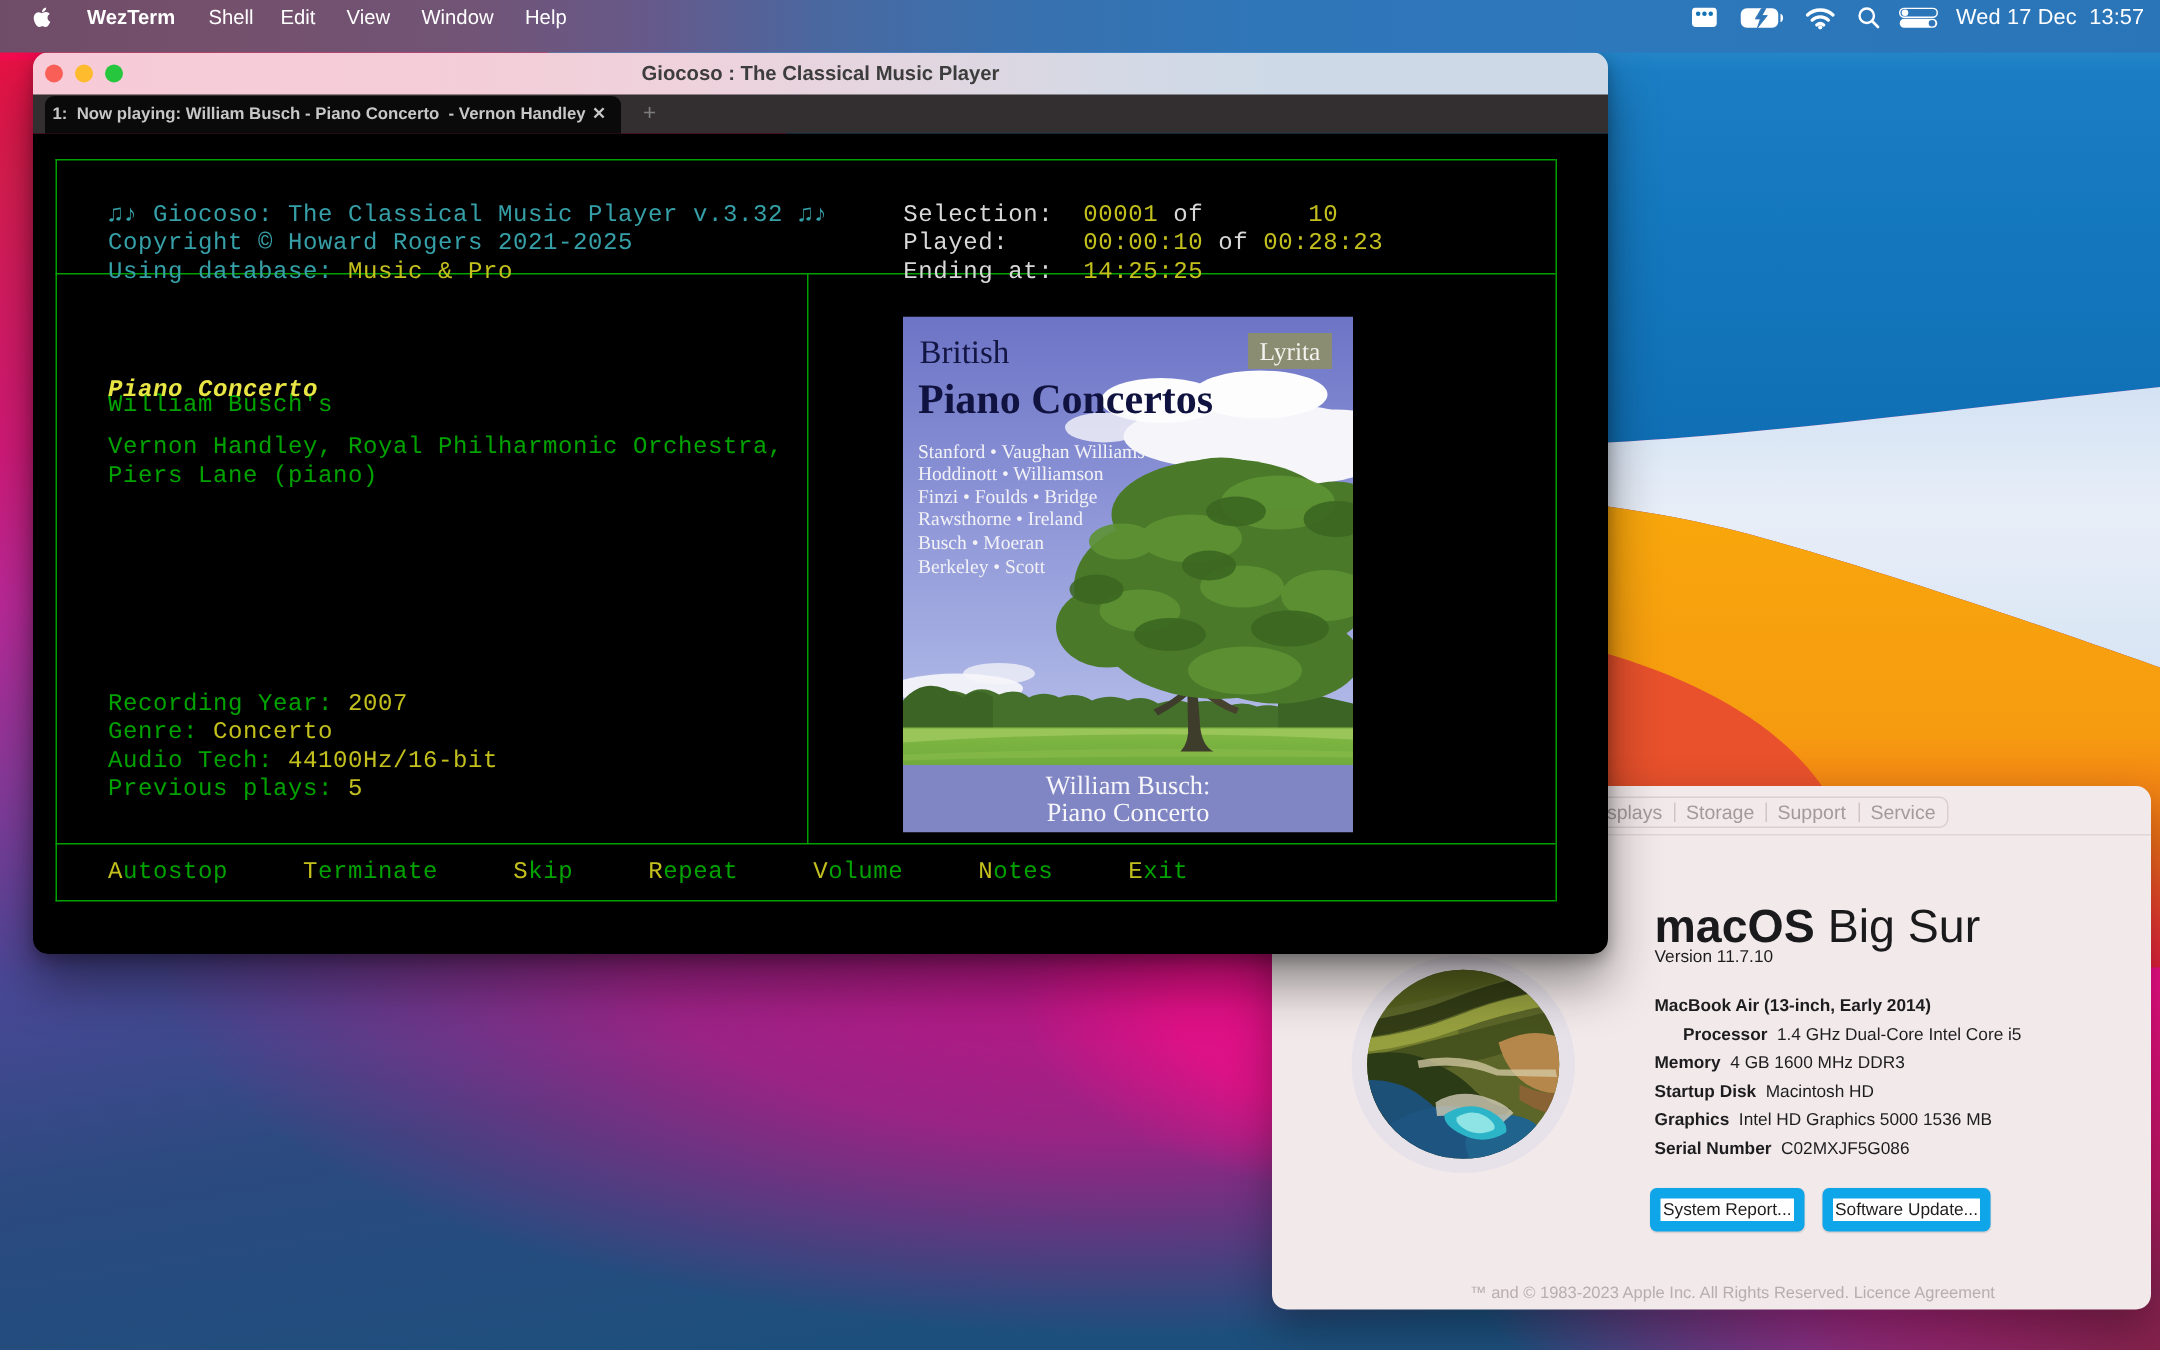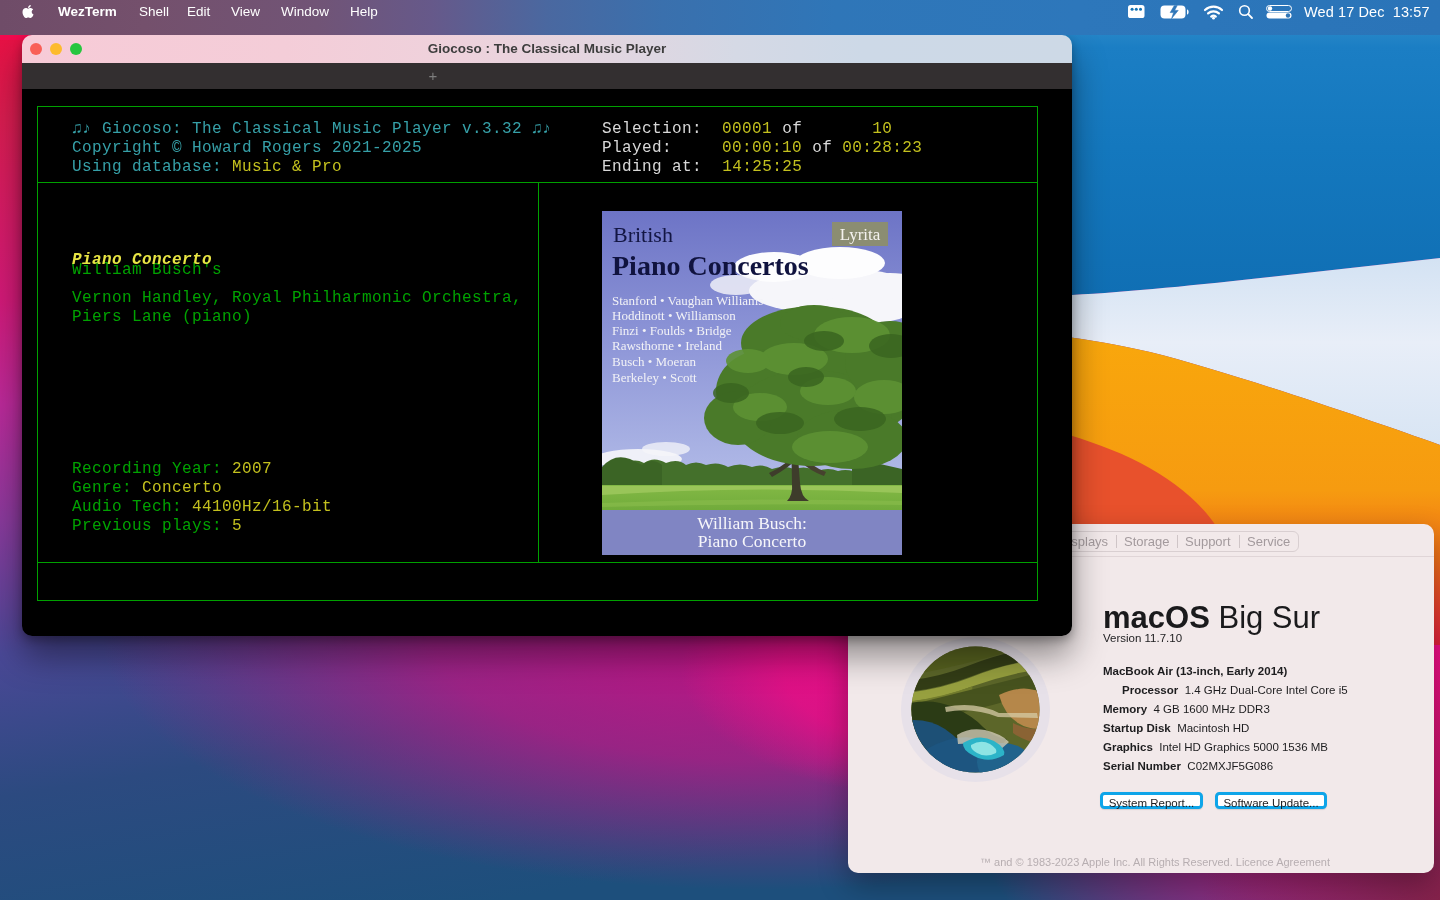--- a/index.html
+++ b/index.html
@@ -40,21 +40,21 @@
   
   #about{position:absolute;left:848px;top:524px;width:586px;height:349px;background:#f2e9ea;border-radius:10px;
     box-shadow:0 12px 30px rgba(0,0,0,.32);z-index:10;color:#1d1d1f;}
   #about .toolbar{position:absolute;left:0;top:0;width:100%;height:33px;border-bottom:1px solid #e0d5d7;}
   .tbitem{position:absolute;top:10px;font-size:13px;color:#a39a9d;}
   .tbsep{position:absolute;top:11px;width:1px;height:13px;background:#cfc5c7;}
   .aline{position:absolute;left:255px;font-size:11.5px;line-height:14px;white-space:nowrap;color:#1d1d1f;}
   .aline b{font-weight:bold;}
   #bigsur-title{position:absolute;left:255px;top:79px;font-size:31px;line-height:30px;color:#1a1a1c;}
   #bigsur-title b{font-weight:bold;}
-  .btn{position:absolute;height:17px;background:#fff;border:3px solid #0ea5e9;border-radius:4.5px;font-size:11.5px;color:#1d1d1f;line-height:16px;text-align:center;box-shadow:0 0.5px 1px rgba(0,0,0,.12);}
+  .btn{position:absolute;height:29px;background:#fff;border:7px solid #0ea5e9;border-radius:4.5px;font-size:11.5px;color:#1d1d1f;line-height:16px;text-align:center;box-shadow:0 0.5px 1px rgba(0,0,0,.12);}
   #copyright{position:absolute;left:0;width:100%;text-align:center;font-size:11px;color:#b7aeb1;padding-left:28px;}
 </style>
 </head>
 <body>
 <div id="screen">
 
   <svg class="abs" width="1440" height="900" viewBox="0 0 1440 900" style="left:0;top:0;">
     <defs>
       <linearGradient id="baseg" x1="0.1" y1="0" x2="0.35" y2="1">
         <stop offset="0" stop-color="#ea0f42"></stop>
@@ -176,44 +176,46 @@
   </div>
 
   <div id="term">
     <div id="titlebar">
       <div class="title">Giocoso : The Classical Music Player</div>
     </div>
     <div class="tl" style="left:7.7px;top:8px;background:#f95f57;"></div>
     <div class="tl" style="left:27.7px;top:8px;background:#fdbb2d;"></div>
     <div class="tl" style="left:47.6px;top:8px;background:#27c63f;"></div>
     <div id="tabbar">
+      <div id="tab1"><span class="txt">1:&nbsp; Now playing: William Busch - Piano Concerto&nbsp; - Vernon Handley</span><span style="position:absolute;right:10px;top:0;">✕</span></div>
       <div id="tabplus">+</div>
     </div>
     <div id="termbody"></div>
 
     <div class="gline" style="left:14.5px;top:71px;width:1000px;height:1px;"></div>
     <div class="gline" style="left:14.5px;top:565px;width:1000px;height:1px;"></div>
     <div class="gline" style="left:14.5px;top:71px;width:1px;height:495px;"></div>
     <div class="gline" style="left:1014.5px;top:71px;width:1px;height:495px;"></div>
     <div class="gline" style="left:14.5px;top:147px;width:1000px;height:1px;"></div>
     <div class="gline" style="left:14.5px;top:527px;width:1000px;height:1px;"></div>
     <div class="gline" style="left:516px;top:147px;width:1px;height:380px;"></div>
 
-    <pre class="t teal" style="left:50px;top:85px;">♫♪ Giocoso: The Classical Music Player v.3.32 ♫♪<span class="wh">     Selection:  </span><span class="yel">00001</span><span class="wh"> of       </span><span class="yel">10</span>
+    <pre class="t teal" style="left:50px;top:99px;">♫♪ Giocoso: The Classical Music Player v.3.32 ♫♪<span class="wh">     Selection:  </span><span class="yel">00001</span><span class="wh"> of       </span><span class="yel">10</span>
 Copyright © Howard Rogers 2021-2025<span class="wh">                  Played:     </span><span class="yel">00:00:10</span><span class="wh"> of </span><span class="yel">00:28:23</span>
 Using database: <span class="yel">Music &amp; Pro</span><span class="wh">                          Ending at:  </span><span class="yel">14:25:25</span></pre>
 
     <pre class="t gr" style="left:50px;top:178px;margin-top:48px;">William Busch's</pre>
     <pre class="t byel" style="left:50px;top:216px;">Piano Concerto</pre>
     <pre class="t gr" style="left:50px;top:254px;">Vernon Handley, Royal Philharmonic Orchestra,
 Piers Lane (piano)</pre>
     <pre class="t gr" style="left:50px;top:425px;">Recording Year: <span class="yel">2007</span>
 Genre: <span class="yel">Concerto</span>
 Audio Tech: <span class="yel">44100Hz/16-bit</span>
 Previous plays: <span class="yel">5</span></pre>
+    <pre class="t gr" style="left:50px;top:537px;"><span class="yel">A</span>utostop     <span class="yel">T</span>erminate     <span class="yel">S</span>kip     <span class="yel">R</span>epeat     <span class="yel">V</span>olume     <span class="yel">N</span>otes     <span class="yel">E</span>xit</pre>
 
     <svg class="abs" style="left:580px;top:176px;" width="300" height="344" viewBox="0 0 300 344">
       <defs>
         <linearGradient id="alsky" x1="0" y1="0" x2="0" y2="1">
           <stop offset="0" stop-color="#6d74c6"></stop>
           <stop offset="0.45" stop-color="#8f97d8"></stop>
           <stop offset="0.8" stop-color="#aab3e4"></stop>
           <stop offset="1" stop-color="#b8c0ea"></stop>
         </linearGradient>
         <linearGradient id="algrass" x1="0" y1="0" x2="0" y2="1">

